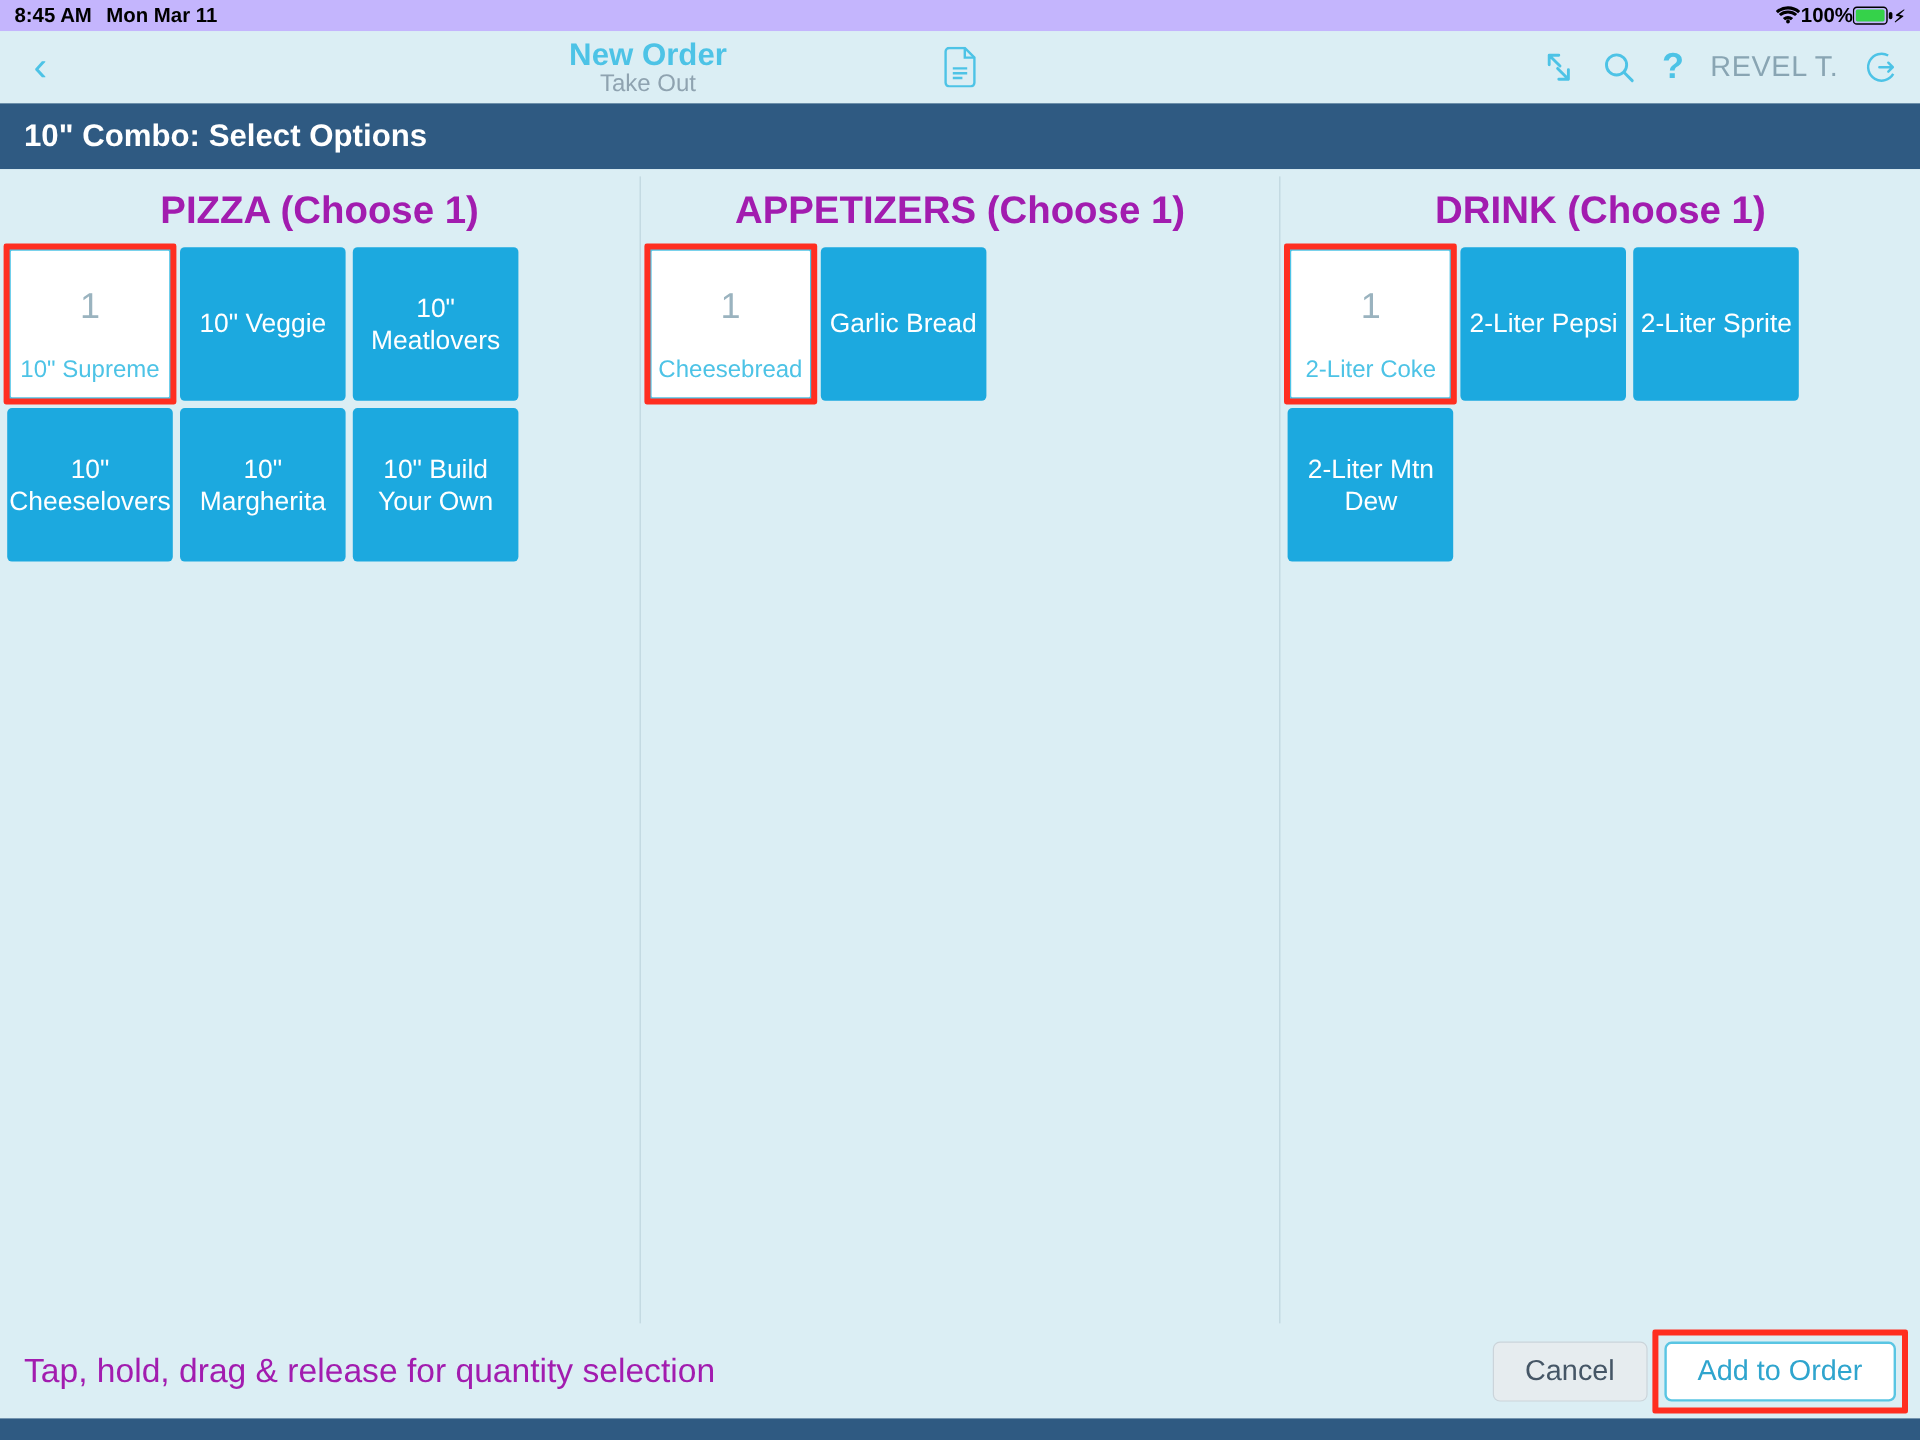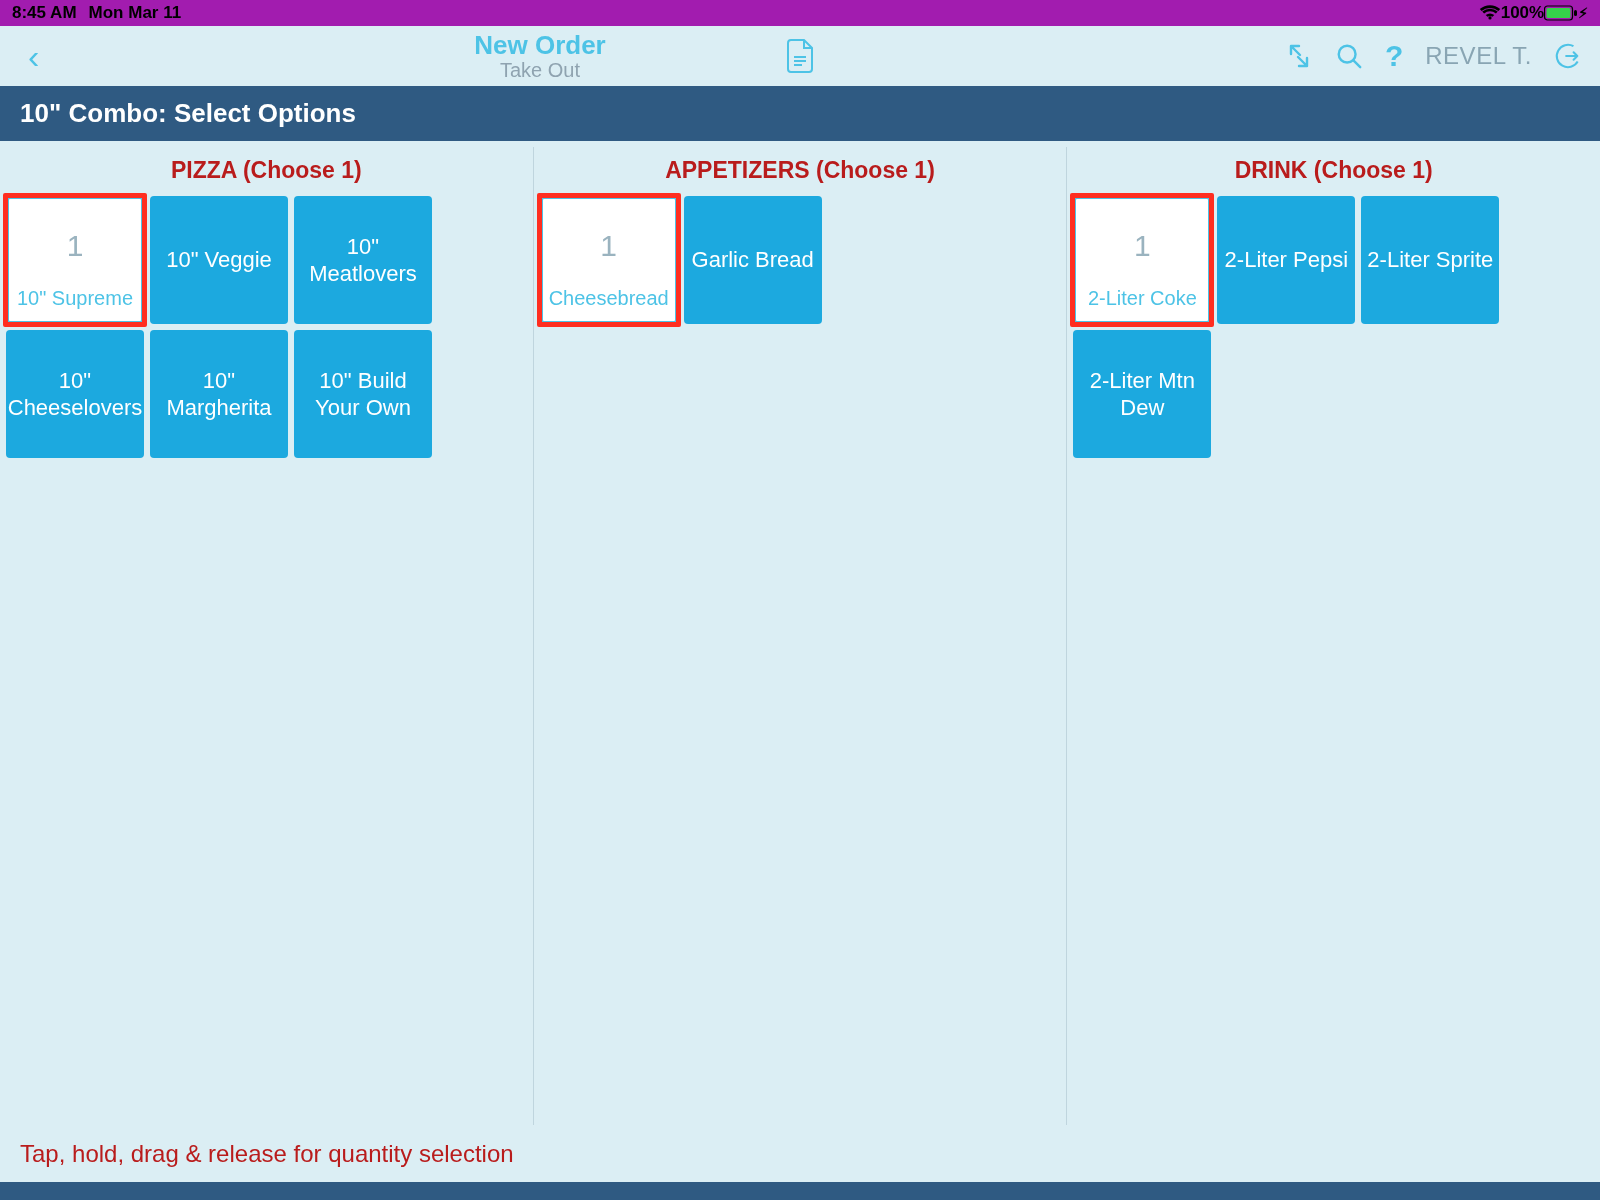--- a/index.html
+++ b/index.html
@@ -2,21 +2,21 @@
 <html><head>
 <meta charset="utf-8">
 <style>
   * { box-sizing: border-box; margin: 0; padding: 0; }
   html, body { width: 1600px; height: 1200px; font-family: -apple-system, "Helvetica Neue", Arial, sans-serif; }
   body { background: #DBEEF4; display: flex; flex-direction: column; }
 
   
   .status-bar {
     height: 26px;
-    background: #a21caf;
+    background: #c4b5fd;
     display: flex;
     align-items: center;
     font-size: 17px;
     font-weight: 600;
     color: #000;
     padding: 0 12px;
   }
   .status-bar .left { flex: 0 0 auto; display:flex; gap:12px; }
   .status-bar .right { margin-left: auto; display:flex; align-items:center; gap:0; }
   .wifi svg, .batt svg { display:block; }
@@ -59,23 +59,23 @@
   .col {
     flex:1;
     display:flex;
     flex-direction:column;
     padding: 0 4px;
     border-right:1px solid #BFD5DE;
   }
   .col:last-child { border-right:none; }
   .col-header {
     text-align:center;
-    font-size:23px;
+    font-size:32px;
     font-weight:600;
-    color:#b91c1c;
+    color:#a21caf;
     padding:10px 4px 12px;
   }
   .grid {
     display:flex;
     flex-wrap:wrap;
     gap:6px;
     padding:0 2px;
     align-content:flex-start;
   }
   .tile {
@@ -122,22 +122,22 @@
 
   
   .bottom-bar {
     background:#DBEEF4;
     display:flex;
     align-items:center;
     padding:14px 20px;
     border-top:1px solid #BFD5DE00;
   }
   .hint {
-    font-size:24px;
-    color:#b91c1c;
+    font-size:28px;
+    color:#a21caf;
   }
   .btn {
     height:50px;
     min-width:120px;
     padding:0 26px;
     border-radius:6px;
     font-size:24px;
     display:flex; align-items:center; justify-content:center;
     cursor:pointer;
     margin-left:14px;
@@ -272,15 +272,22 @@
         </div>
         <div class="tile rel">
           <span>2-Liter Mtn Dew</span>
         </div>
       </div>
     </div>
   </div>
 
 <div class="bottom-bar">
   <div class="hint">Tap, hold, drag &amp; release for quantity selection</div>
+  <div style="margin-left:auto; display:flex; align-items:center;">
+    <div class="btn btn-cancel">Cancel</div>
+    <div class="btn-add-wrap rel">
+      <div class="btn btn-add">Add to Order</div>
+      <div id="add-highlight" class="highlight" style="left:4px; top:-10px; right:-10px; bottom:-10px;"></div>
+    </div>
+  </div>
 </div>
 
 <div class="foot-strip"></div>
 
 </body></html>

